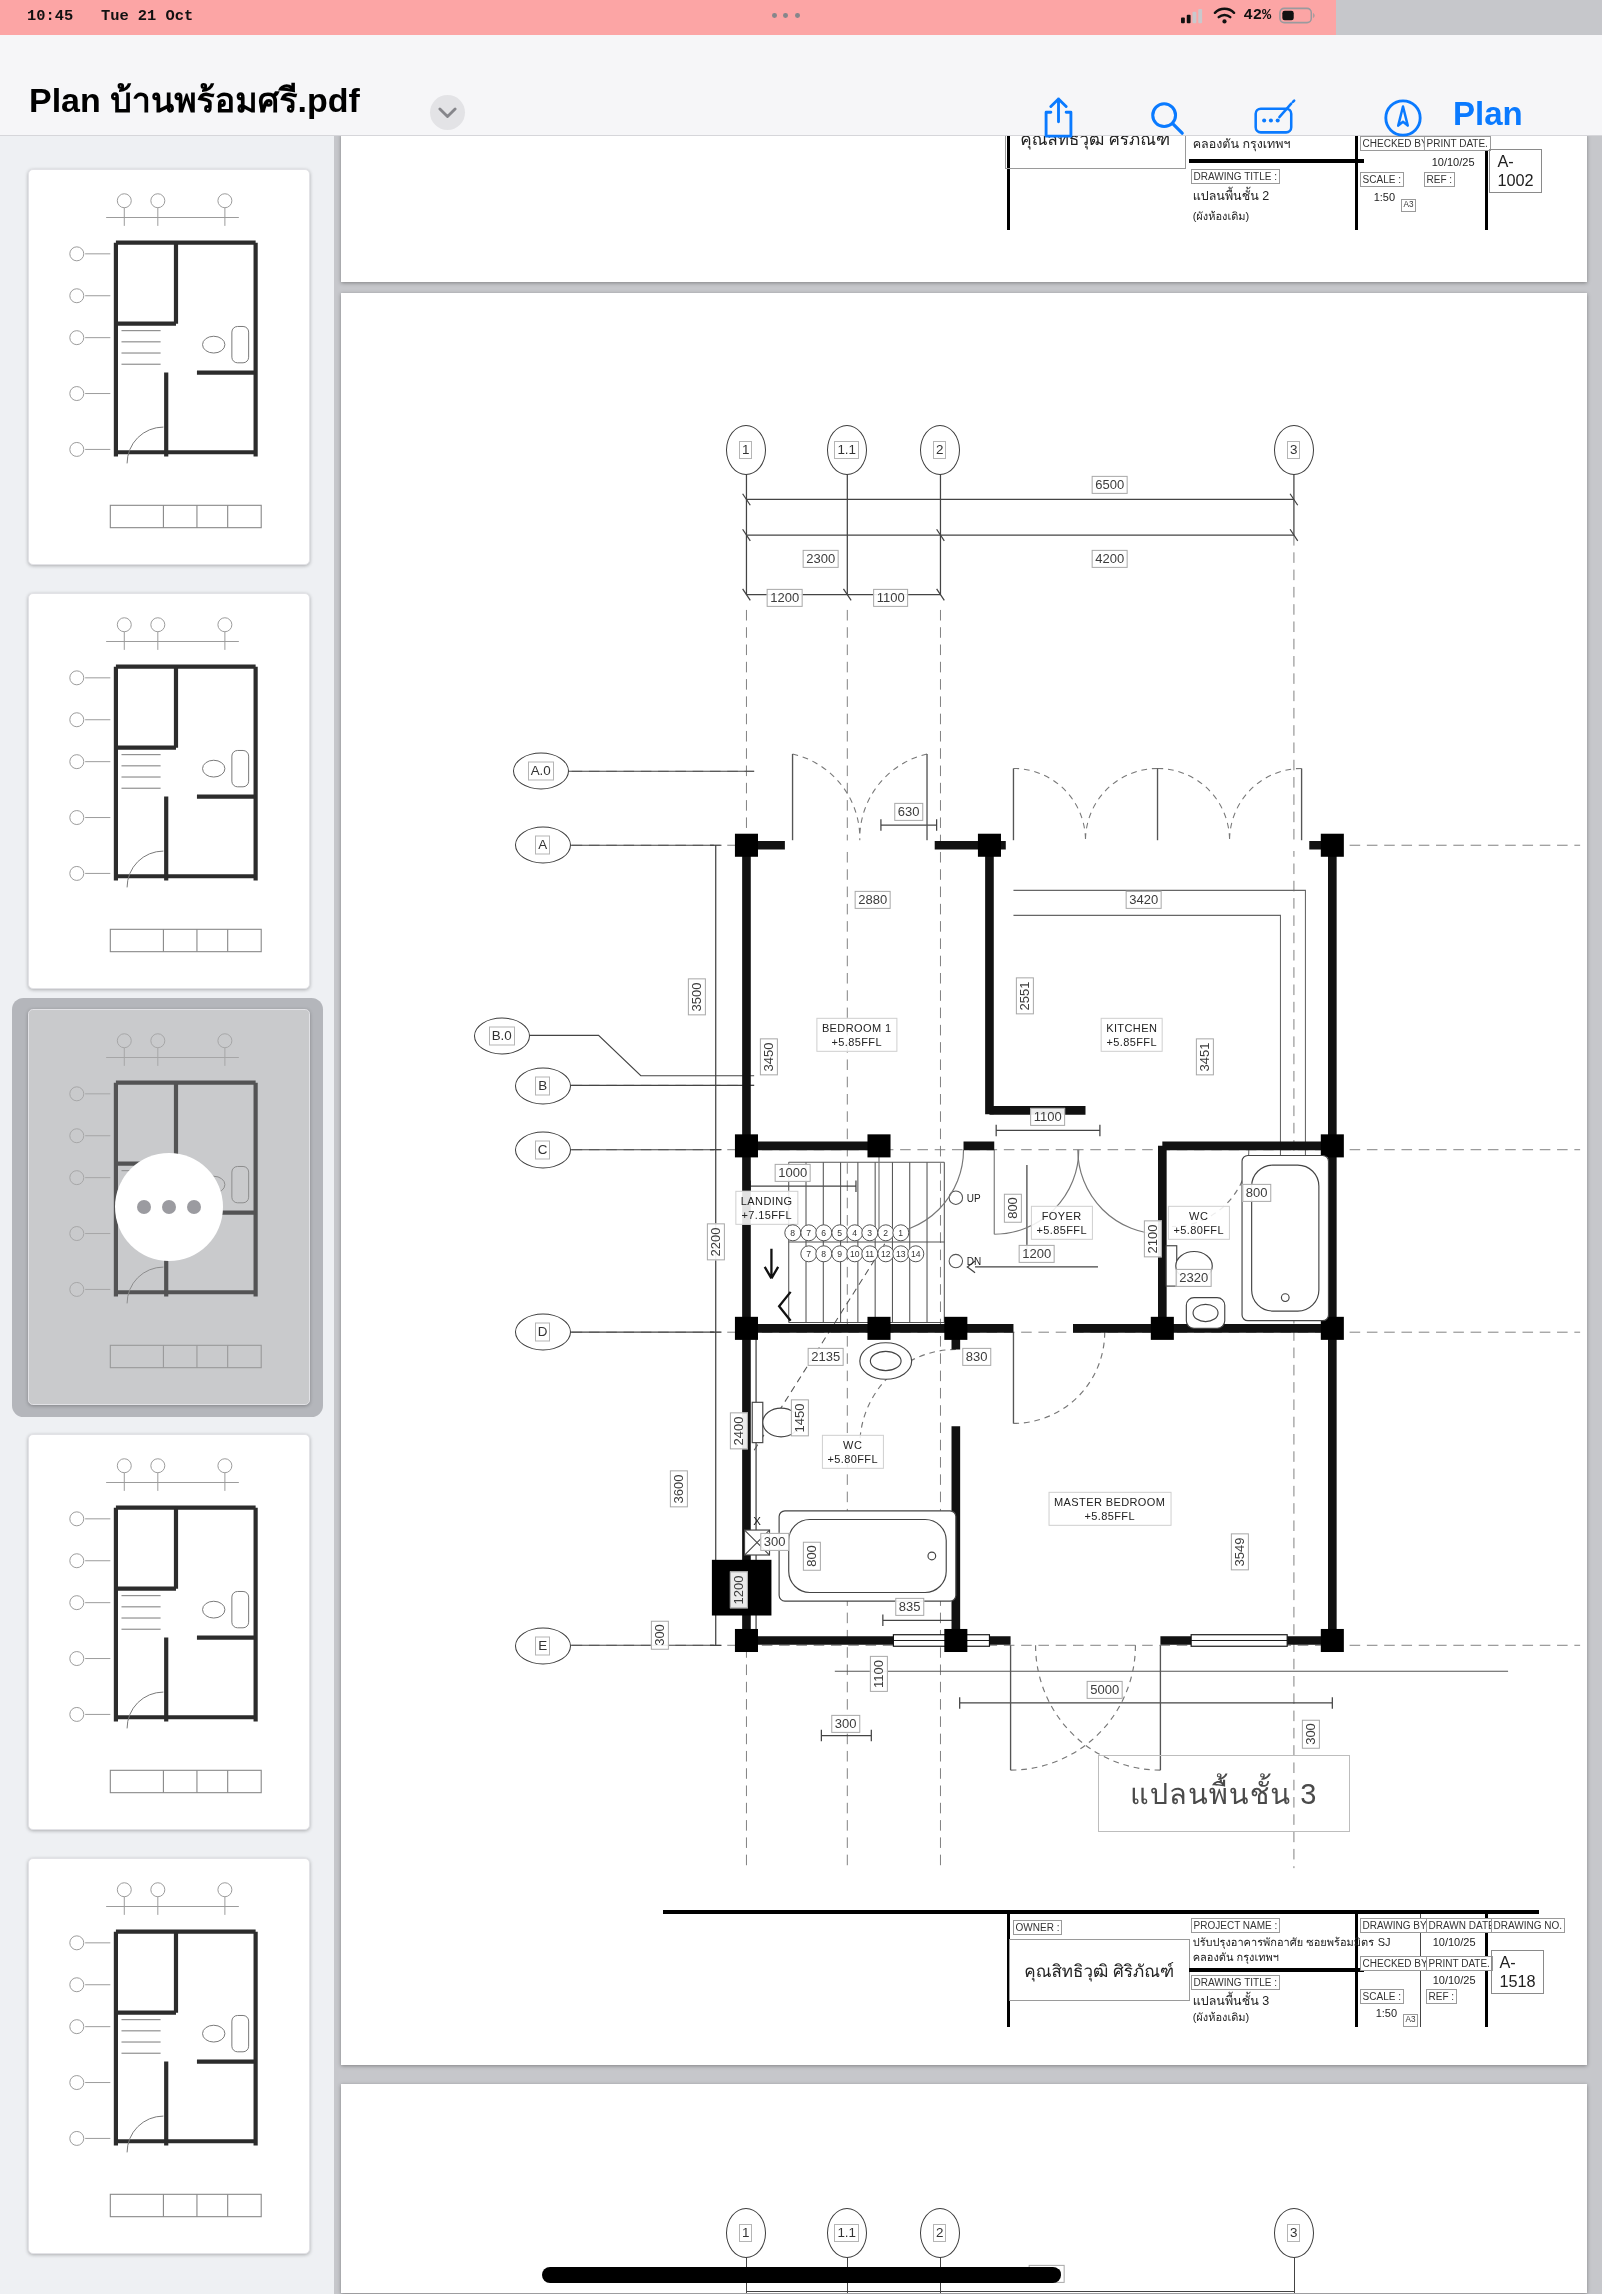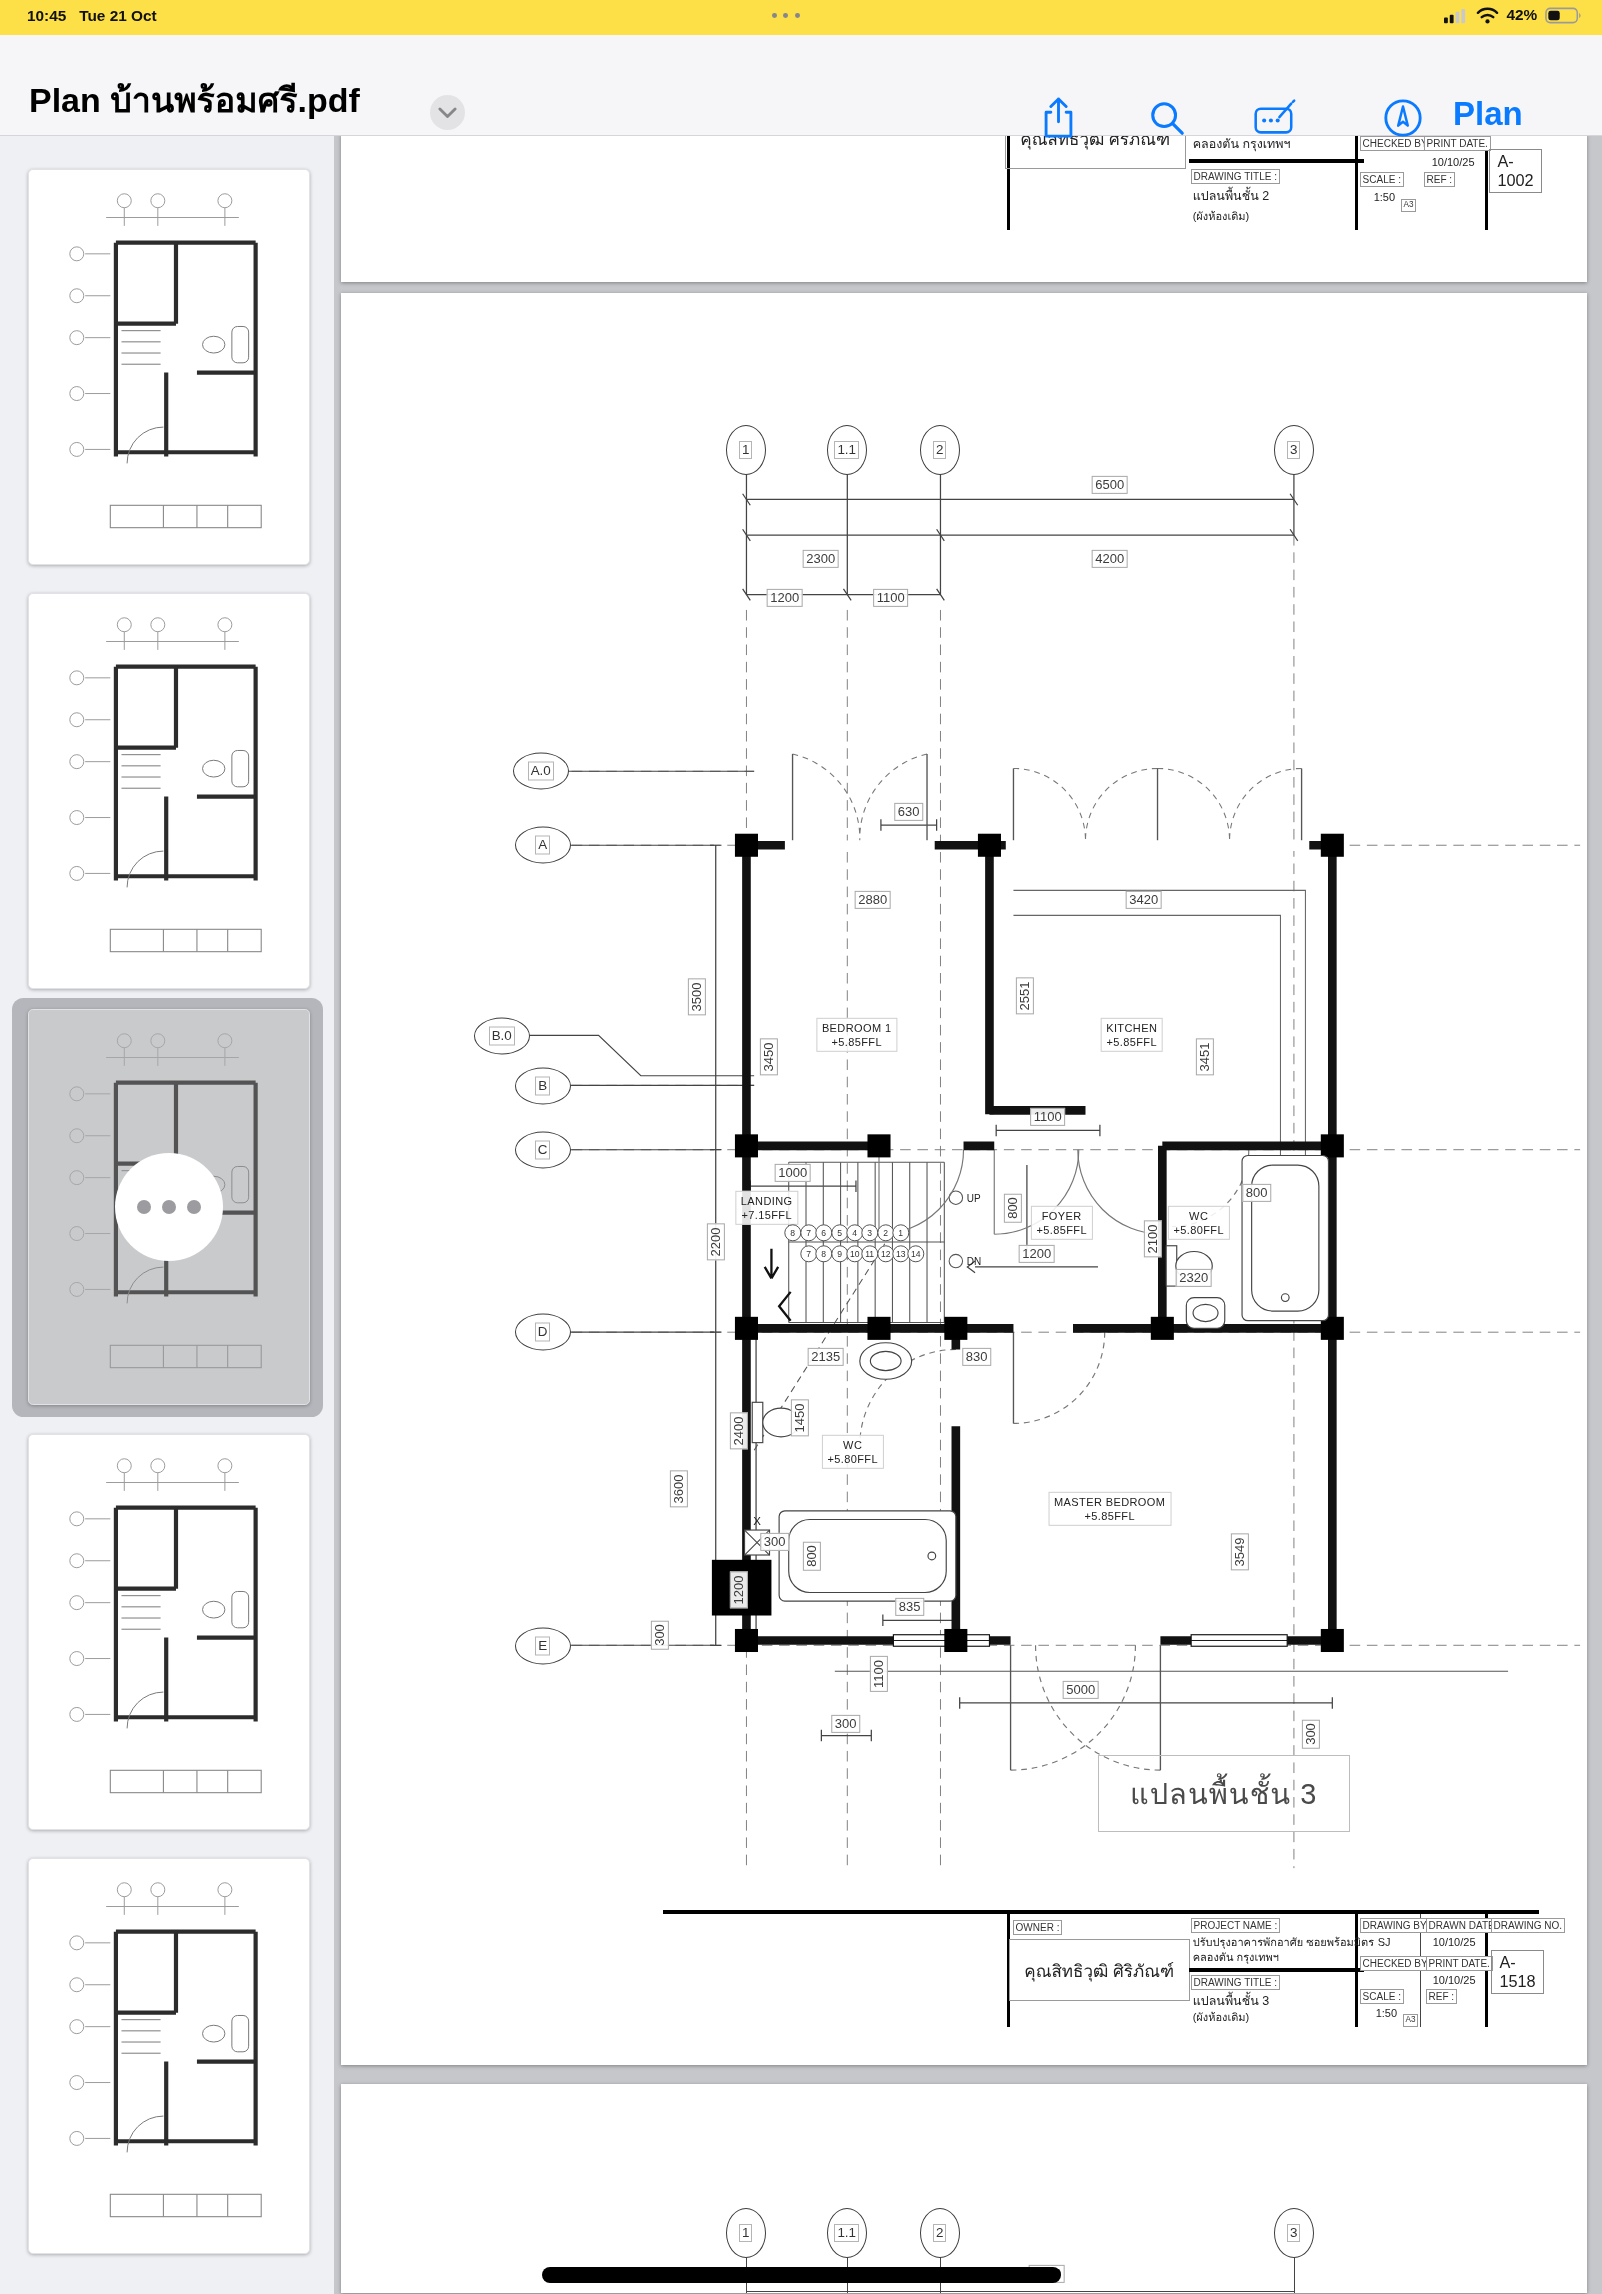--- a/index.html
+++ b/index.html
@@ -1,19 +1,19 @@
 <!DOCTYPE html>
 <html><head>
 <meta charset="utf-8">
 <style>
   html,body{margin:0;padding:0;background:#8e8e93;}
   .screen{position:relative;width:1602px;height:2294px;background:#c6c7cb;overflow:hidden;
           font-family:"Liberation Sans",sans-serif;-webkit-font-smoothing:antialiased;}
   
-  .statusbar{position:absolute;left:0;top:0;width:1602px;height:35px;background:#fde047;z-index:30;}
+  .statusbar{position:absolute;left:0;top:0;width:1336px;height:35px;background:#fca5a5;z-index:30;font-family:Liberation Mono, monospace;}
   .sb-time{position:absolute;left:27px;top:6.7px;font-size:15.4px;font-weight:700;color:#111;}
   .sb-dots{position:absolute;left:772px;top:13.4px;display:flex;gap:6.7px;}
   .sb-dots i{width:4.8px;height:4.8px;border-radius:50%;background:#86868b;}
   .sb-right{position:absolute;right:19px;top:5.8px;display:flex;align-items:center;gap:7.7px;}
   .sb-batt-pct{font-size:15.4px;font-weight:600;color:#111;}
   .toolbar{position:absolute;left:0;top:35px;width:1602px;height:100px;background:#f6f6f8;z-index:29;
            border-bottom:1px solid #d6d6da;}
   .doc-title{position:absolute;left:29px;top:38px;font-size:34px;font-weight:700;color:#000;}
   .title-chevron{position:absolute;left:430px;top:60px;width:35px;height:35px;border-radius:50%;
                  background:#e3e3e6;display:flex;align-items:center;justify-content:center;}
@@ -506,21 +506,21 @@
           <div class="dim" style="left: 696px; top: 961px;">1200</div>
           <div class="dim rot" style="left: 812px; top: 946px;">2100</div>
           <div class="dim" style="left: 916px; top: 900px;">800</div>
           <div class="dim" style="left: 853px; top: 985px;">2320</div>
           <div class="dim" style="left: 485px; top: 1064px;">2135</div>
           <div class="dim" style="left: 636px; top: 1064px;">830</div>
           <div class="dim rot" style="left: 459px; top: 1125px;">1450</div>
           <div class="dim rot" style="left: 471px; top: 1263px;">800</div>
           <div class="dim" style="left: 569px; top: 1314px;">835</div>
           <div class="dim rot" style="left: 538px; top: 1381px;">1100</div>
-          <div class="dim" style="left: 740px; top: 1397px;">5000</div>
+          <div class="dim" style="left: 764px; top: 1397px;">5000</div>
           <div class="dim rot" style="left: 899px; top: 1259px;">3549</div>
           <div class="dim rot" style="left: 319px; top: 1342px;">300</div>
           <div class="dim" style="left: 505px; top: 1431px;">300</div>
           <div class="dim rot" style="left: 970px; top: 1441px;">300</div>
           <div class="room" style="left: 516px; top: 742px;">BEDROOM 1<br>+5.85FFL</div>
           <div class="room" style="left: 791px; top: 742px;">KITCHEN<br>+5.85FFL</div>
           <div class="room" style="left: 426px; top: 915px;">LANDING<br>+7.15FFL</div>
           <div class="room" style="left: 693px; top: 930px; margin-left: 28px;">FOYER<br>+5.85FFL</div>
           <div class="room" style="left: 858px; top: 930px;">WC<br>+5.80FFL</div>
           <div class="room" style="left: 512px; top: 1159px;">WC<br>+5.80FFL</div>

